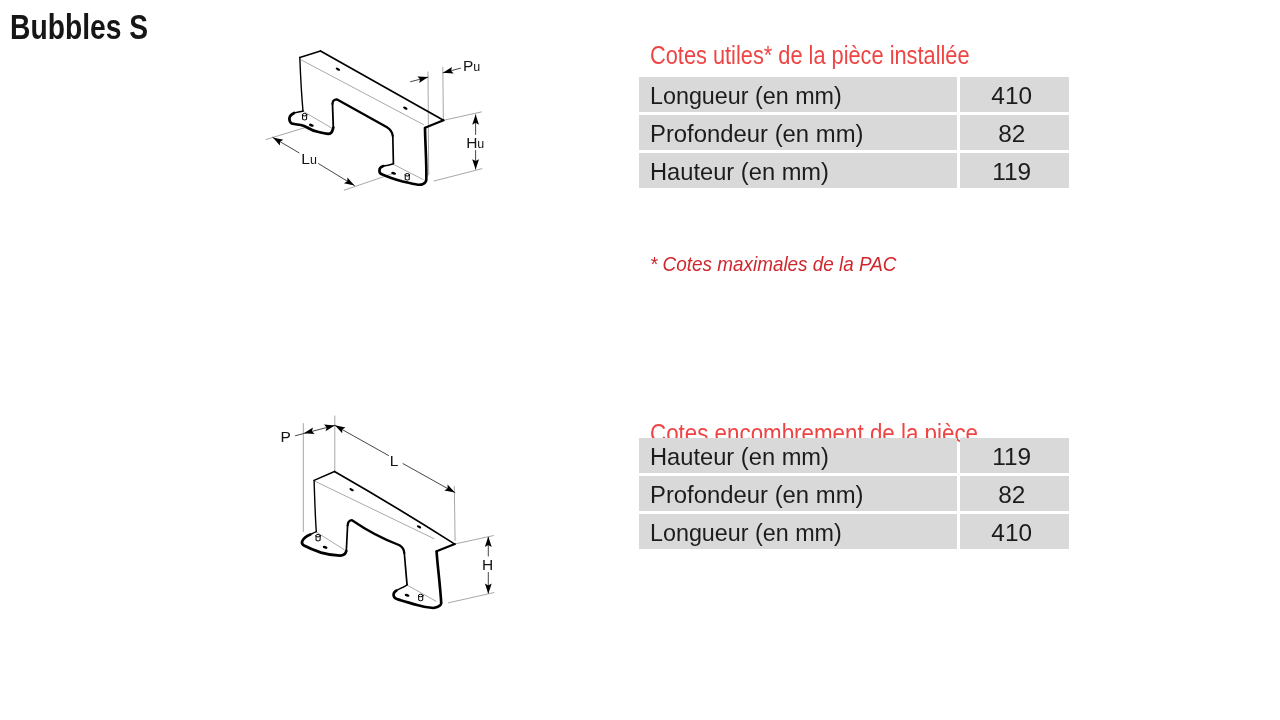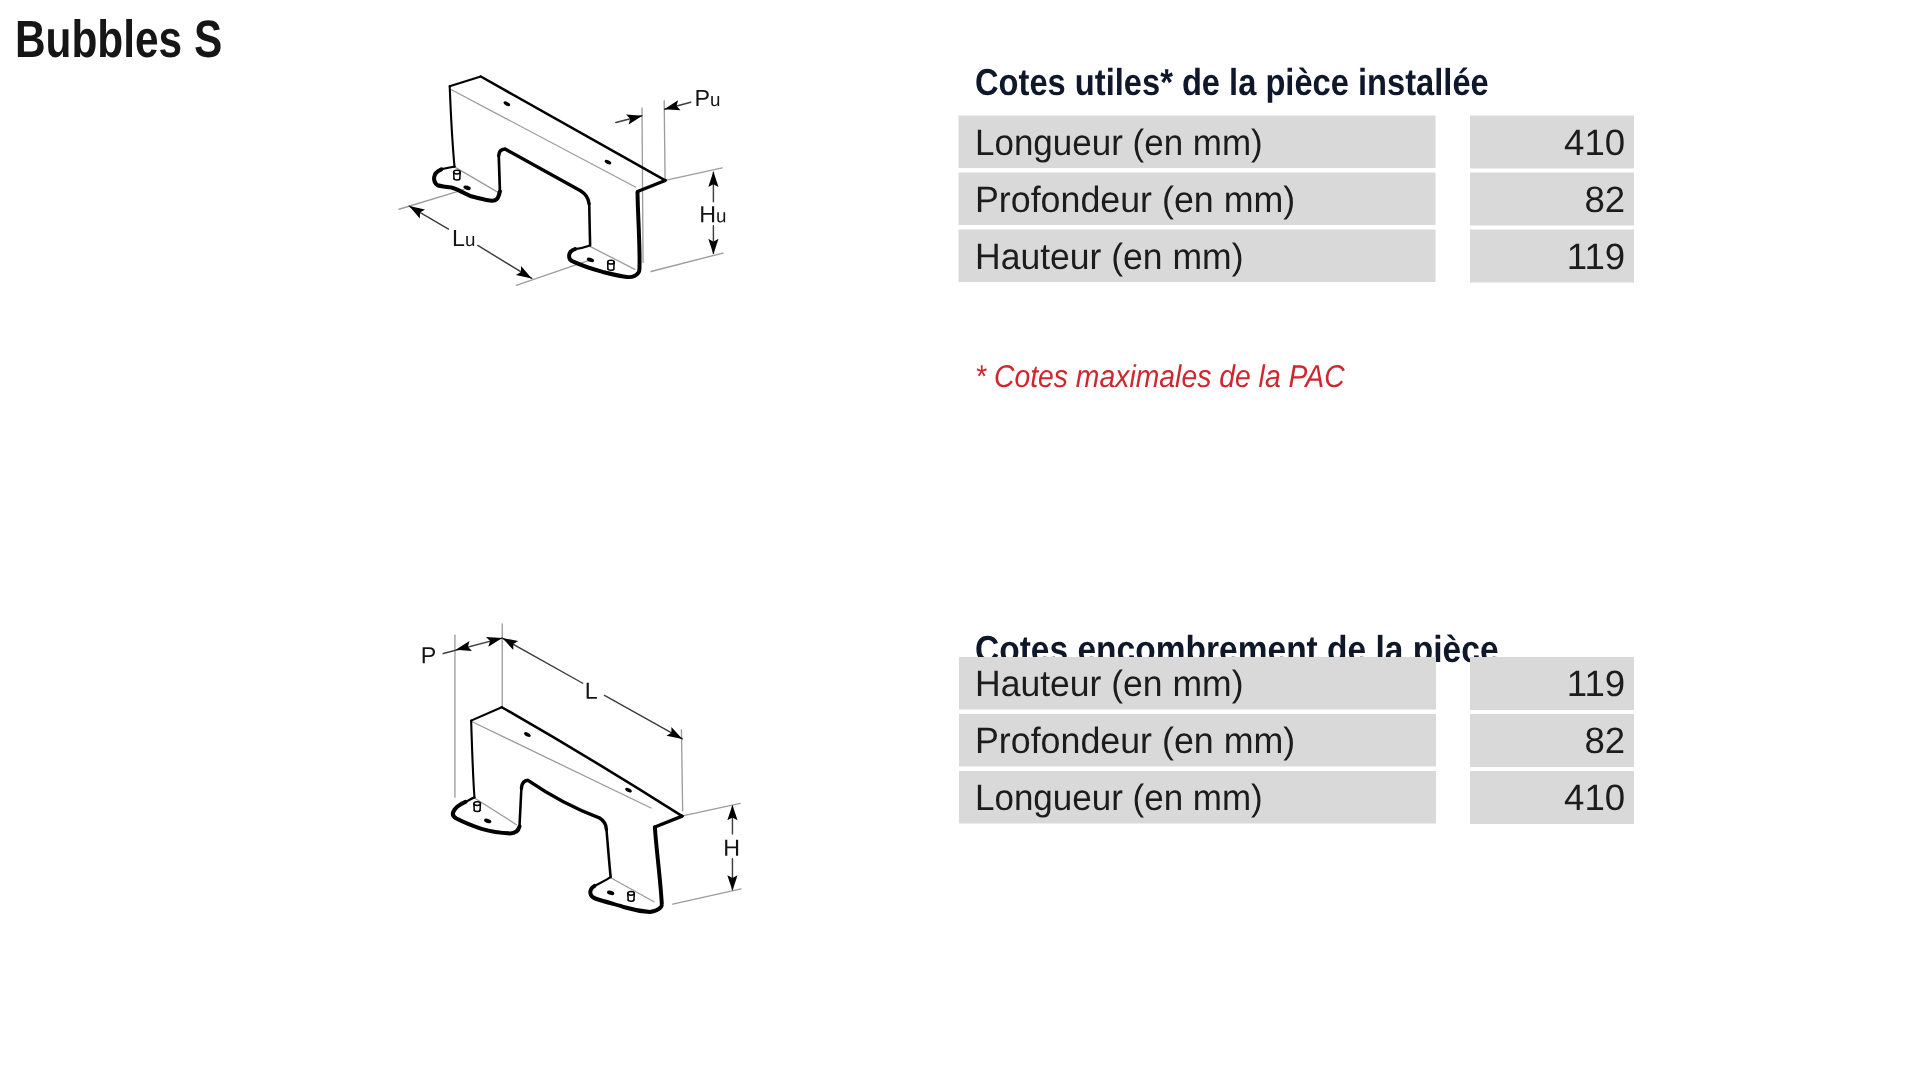--- a/index.html
+++ b/index.html
@@ -1,27 +1,27 @@
 <!DOCTYPE html>
 <html><head>
 <meta charset="utf-8">
 <style>
   html,body{margin:0;padding:0;width:1280px;height:720px;background:#fff;overflow:hidden;}
   body{font-family:"Liberation Sans",sans-serif;position:relative;}
   .abs{position:absolute;}
   #title{left:10px;top:9px;font-size:35px;font-weight:bold;color:#161616;line-height:35px;text-align:center;}
   #title span{display:inline-block;transform:scaleX(.807) translateZ(0);transform-origin:left;white-space:pre;}
-  .tbl-title{font-weight:bold;font-size:25px;color:#0f172a;line-height:25px;text-align:center;}
+  .tbl-title{font-weight:normal;font-size:25px;color:#ef4444;line-height:25px;text-align:center;}
   .tbl-title span{display:inline-block;transform-origin:left;white-space:pre;}
   .tbl{display:flex;flex-direction:column;row-gap:3.3px;}
   .row{display:flex;column-gap:3px;height:34.7px;}
   .lab{background:#d9d9d9;width:307.5px;padding-left:10.5px;font-size:24.4px;color:#1c1c1c;line-height:38.3px;white-space:nowrap;}
   .lab span{display:inline-block;transform-origin:left;backface-visibility:hidden;white-space:pre;}
-  .val{transform:translateZ(0);background:#d9d9d9;width:103.4px;padding-right:6px;font-size:24.4px;color:#1c1c1c;line-height:38.3px;text-align:right;margin-left:20px;}
-  #note1{font-style:italic;color:#d0262e;font-size:21px;line-height:21px;}
+  .val{transform:translateZ(0);background:#d9d9d9;width:103.4px;padding-right:6px;font-size:24.4px;color:#1c1c1c;line-height:38.3px;text-align:center;}
+  #note1{font-style:italic;color:#d0262e;font-size:21px;line-height:21px;margin-top:12px;}
   #note1 span{display:inline-block;transform:scaleX(.90) translateZ(0);transform-origin:left;white-space:pre;}
 </style>
 </head>
 <body>
 <div class="abs" id="title"><span>Bubbles S</span></div>
 
 <div class="abs tbl-title" style="left:650px;top:42.7px;"><span style="transform:scaleX(.871) translateZ(0);">Cotes utiles* de la pièce installée</span></div>
 <div class="abs tbl" style="left:639px;top:77px;">
   <div class="row">
       <div class="lab"><span style="transform:scaleX(.956) translateZ(0);">Longueur (en mm)</span></div>

